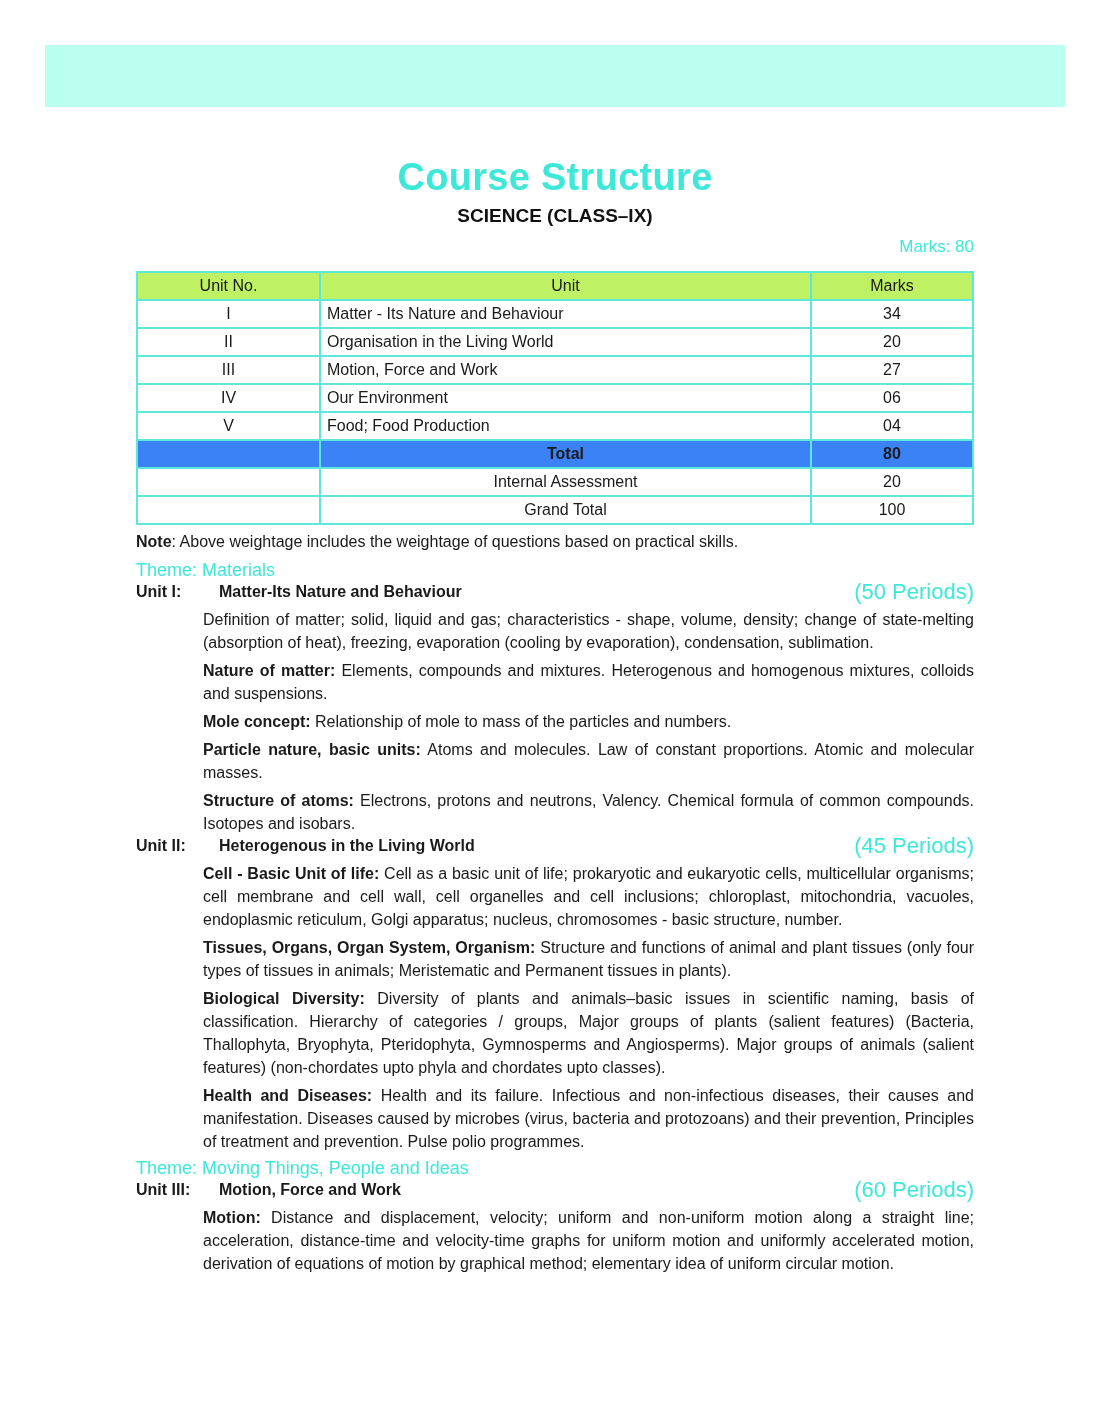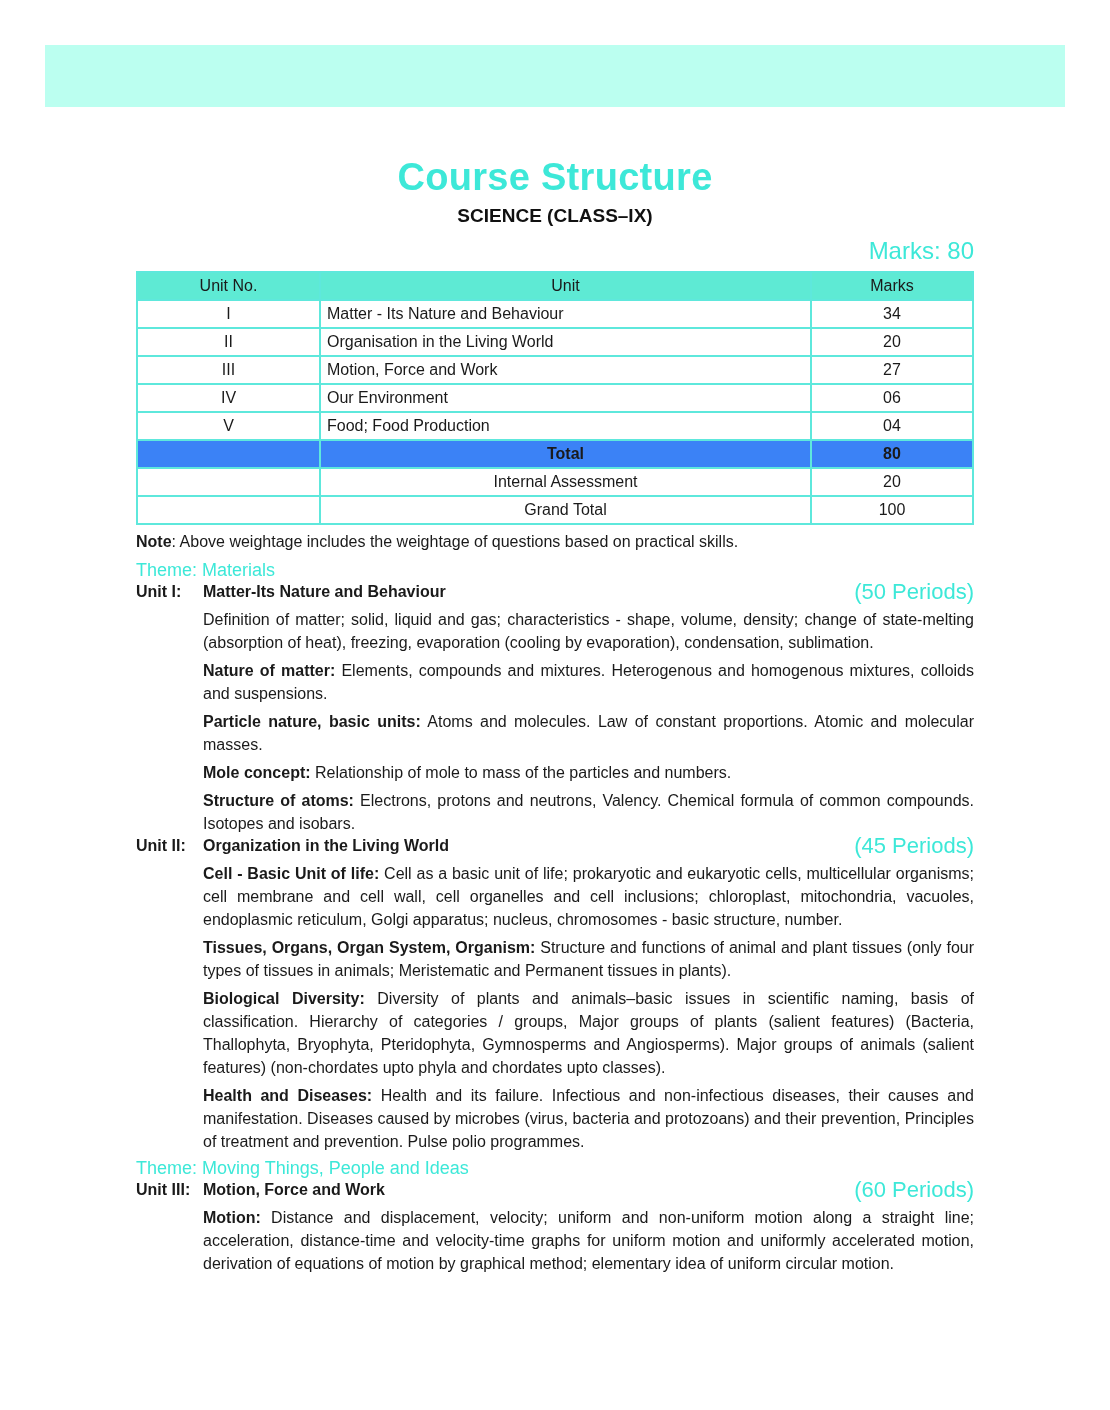--- a/index.html
+++ b/index.html
@@ -5,34 +5,34 @@
     html, body { margin: 0; padding: 0; }
     body {
       width: 1110px; height: 1410px; background: #ffffff; position: relative;
       font-family: "Liberation Sans", sans-serif; color: #1a1a1a; overflow: hidden;
     }
     .top-band { position: absolute; left: 45px; top: 45px; width: 1020px; height: 62px; background: #bbfff0; }
     .title { position: absolute; left: 0; right: 0; top: 156px; text-align: center;
       font-size: 38px; font-weight: bold; color: #3de8d8; letter-spacing: 0.3px; }
     .subtitle { position: absolute; left: 0; right: 0; top: 205px; text-align: center;
       font-size: 19px; font-weight: bold; color: #111; }
-    .marks { position: absolute; right: 136px; top: 237px; font-size: 24px; color: #3de8d8; }
+    .marks { position: absolute; right: 136px; top: 237px; font-size: 17px; color: #3de8d8; }
     table.marks-table { position: absolute; left: 136px; top: 271px; width: 838px;
       border-collapse: collapse; font-size: 16px; }
     .marks-table td, .marks-table th { border: 2px solid #5ee8dc; height: 24px; padding: 1px 6px; font-weight: normal; }
-    .marks-table th { background: #5eead4; text-align: center; }
+    .marks-table th { background: #bef264; text-align: center; }
     .marks-table td.c { text-align: center; }
     .marks-table td.l { text-align: left; }
     .marks-table tr.total td { background: #3b82f6; font-weight: bold; }
     .col1 { width: 169px; } .col3 { width: 148px; }
     .content { position: absolute; left: 136px; top: 530px; width: 838px; font-size: 16px; line-height: 23px; }
     .note { margin: 0 0 6px 0; }
     .note b { font-weight: bold; }
     .theme { color: #3de8d8; font-size: 18px; margin-top: 4px; line-height: 22px; }
-    .unit-row { display: flex; align-items: flex-start; font-weight: bold; line-height: 22px; }
+    .unit-row { display: flex; align-items: flex-start; font-weight: bold; line-height: 22px; gap: 16px; }
     .unit-no { width: 67px; flex: none; }
     .unit-title { flex: 1; }
     .periods { color: #3de8d8; font-weight: normal; font-size: 22px; }
     .para { margin: 5px 0 0 67px; text-align: justify; }
     .para b { font-weight: bold; }
   </style>
 </head>
 <body>
 
 <div class="top-band"></div>
@@ -95,29 +95,29 @@
 
   <div>
     <div class="theme">Theme: Materials</div>
     <div class="unit-row">
       <span class="unit-no">Unit I:</span>
       <span class="unit-title">Matter-Its Nature and Behaviour</span>
       <span class="periods">(50 Periods)</span>
     </div>
     <p class="para"><span>Definition of matter; solid, liquid and gas; characteristics - shape, volume, density; change of state-melting (absorption of heat), freezing, evaporation (cooling by evaporation), condensation, sublimation.</span></p>
     <p class="para"><b>Nature of matter:</b><span> Elements, compounds and mixtures. Heterogenous and homogenous mixtures, colloids and suspensions.</span></p>
+    <p class="para"><b>Mole concept:</b><span> Relationship of mole to mass of the particles and numbers.</span></p>
     <p class="para"><b>Particle nature, basic units:</b><span> Atoms and molecules. Law of constant proportions. Atomic and molecular masses.</span></p>
-    <p class="para"><b>Mole concept:</b><span> Relationship of mole to mass of the particles and numbers.</span></p>
     <p class="para"><b>Structure of atoms:</b><span> Electrons, protons and neutrons, Valency. Chemical formula of common compounds. Isotopes and isobars.</span></p>
   </div>
 
   <div>
     <div class="unit-row">
       <span class="unit-no">Unit II:</span>
-      <span class="unit-title">Organization in the Living World</span>
+      <span class="unit-title">Heterogenous in the Living World</span>
       <span class="periods">(45 Periods)</span>
     </div>
     <p class="para"><b>Cell - Basic Unit of life:</b><span> Cell as a basic unit of life; prokaryotic and eukaryotic cells, multicellular organisms; cell membrane and cell wall, cell organelles and cell inclusions; chloroplast, mitochondria, vacuoles, endoplasmic reticulum, Golgi apparatus; nucleus, chromosomes - basic structure, number.</span></p>
     <p class="para"><b>Tissues, Organs, Organ System, Organism:</b><span> Structure and functions of animal and plant tissues (only four types of tissues in animals; Meristematic and Permanent tissues in plants).</span></p>
     <p class="para"><b>Biological Diversity:</b><span> Diversity of plants and animals–basic issues in scientific naming, basis of classification. Hierarchy of categories / groups, Major groups of plants (salient features) (Bacteria, Thallophyta, Bryophyta, Pteridophyta, Gymnosperms and Angiosperms). Major groups of animals (salient features) (non-chordates upto phyla and chordates upto classes).</span></p>
     <p class="para"><b>Health and Diseases:</b><span> Health and its failure. Infectious and non-infectious diseases, their causes and manifestation. Diseases caused by microbes (virus, bacteria and protozoans) and their prevention, Principles of treatment and prevention. Pulse polio programmes.</span></p>
   </div>
 
   <div>
     <div class="theme">Theme: Moving Things, People and Ideas</div>

